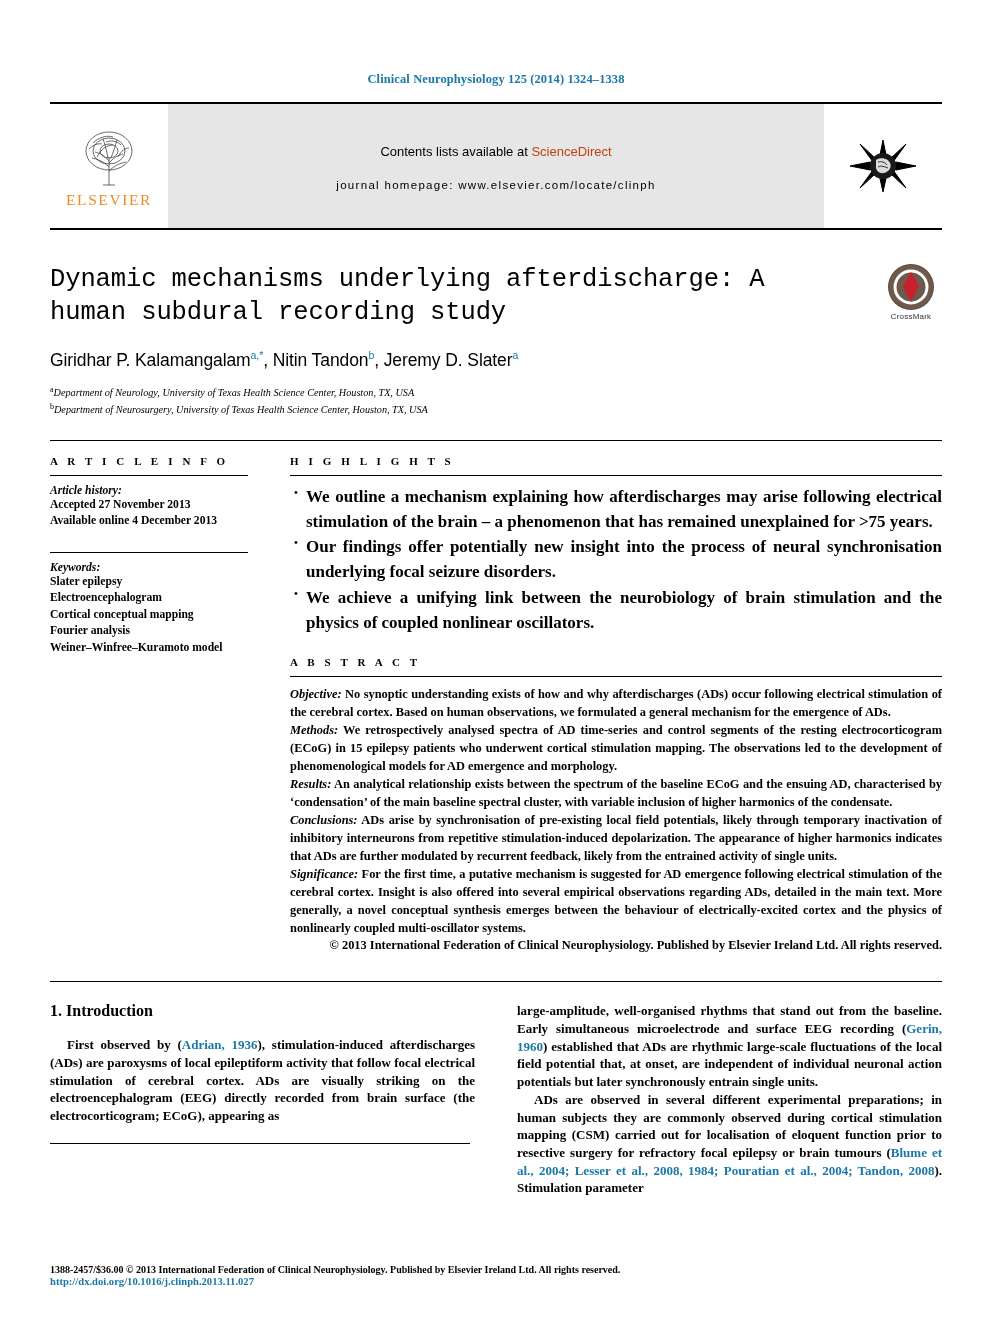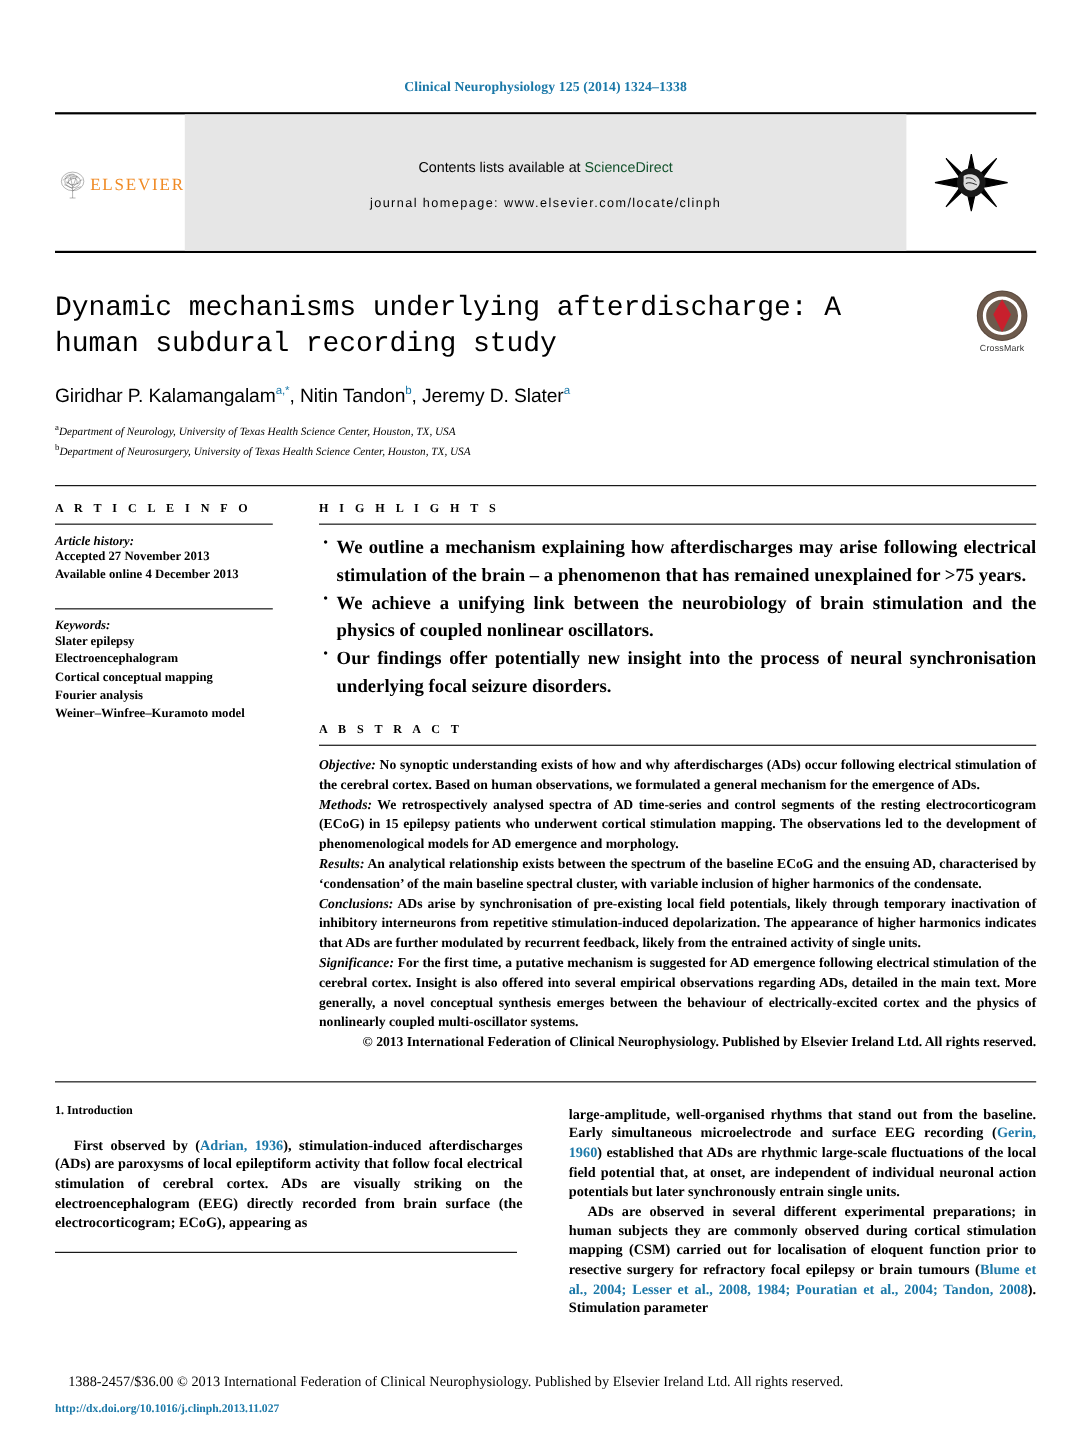--- a/index.html
+++ b/index.html
@@ -41,20 +41,21 @@
     border-bottom: 2.5px solid #000;
     height: 124px;
     display: flex;
     align-items: stretch;
     position: relative;
   }
   .masthead-left {
     width: 118px;
     flex: 0 0 118px;
     display: flex;
+    flex-direction: column;
     align-items: center;
     justify-content: center;
     padding-top: 4px;
   }
   .elsevier-tree {
     width: 72px;
     height: 62px;
   }
   .elsevier-word {
     font-family: "Liberation Serif", serif;
@@ -72,21 +73,21 @@
     align-items: center;
     justify-content: center;
     padding: 6px 0 4px 0;
   }
   .contents-line {
     font-family: "Liberation Sans", sans-serif;
     font-size: 13px;
     color: #000;
   }
   .contents-line .sd {
-    color: #14532d;
+    color: #c2410c;
   }
   .journal-title {
     font-family: "Liberation Serif", serif;
     font-size: 31px;
     margin-top: 16px;
     letter-spacing: 0.2px;
   }
   .homepage-line {
     font-family: "Liberation Sans", sans-serif;
     font-size: 11.5px;
@@ -257,21 +258,21 @@
     display: flex;
     margin-top: 20px;
     gap: 42px;
   }
   .body-col {
     flex: 1 1 0;
     min-width: 0;
   }
   h2.body-head {
     font-family: "Liberation Serif", serif;
-    font-size: 11px;
+    font-size: 16px;
     font-weight: bold;
     margin: 0 0 16px 0;
   }
   .body-col p {
     margin: 0;
     font-size: 13px;
     line-height: 1.36;
     text-align: justify;
     font-weight: bold;
   }
@@ -297,23 +298,23 @@
   .mail-link { color: #1b78a8; }
 
   
   .page-footer {
     position: absolute;
     left: 50px;
     right: 50px;
     bottom: 36px;
   }
   .page-footer .issn {
-    font-size: 13px;
-    font-weight: normal;
-    margin: 12px;
+    font-size: 10px;
+    font-weight: bold;
+    margin: 0;
   }
   .page-footer .doi {
     font-size: 10.6px;
     color: #1b78a8;
     margin: 1px 0 0 0;
     font-weight: bold;
   }
 </style>
 </head>
 <body>
@@ -422,22 +423,22 @@
         <div class="info-line">Weiner–Winfree–Kuramoto model</div>
       </div>
     </div>
 
     <div class="col-hl">
       <div class="sec-head">H I G H L I G H T S</div>
       <div class="thick-rule"></div>
 
       <ul class="hl-list">
         <li>We outline a mechanism explaining how afterdischarges may arise following electrical stimulation of the brain – a phenomenon that has remained unexplained for &gt;75 years.</li>
+        <li>Our findings offer potentially new insight into the process of neural synchronisation underlying focal seizure disorders.</li>
         <li>We achieve a unifying link between the neurobiology of brain stimulation and the physics of coupled nonlinear oscillators.</li>
-        <li>Our findings offer potentially new insight into the process of neural synchronisation underlying focal seizure disorders.</li>
       </ul>
 
       <div class="abstract-head-wrap">
         <div class="sec-head">A B S T R A C T</div>
         <div class="thick-rule"></div>
       </div>
 
       <div class="abstract-body">
         <p><em>Objective:</em><span> No synoptic understanding exists of how and why afterdischarges (ADs) occur following electrical stimulation of the cerebral cortex. Based on human observations, we formulated a general mechanism for the emergence of ADs.</span></p>
         <p><em>Methods:</em><span> We retrospectively analysed spectra of AD time-series and control segments of the resting electrocorticogram (ECoG) in 15 epilepsy patients who underwent cortical stimulation mapping. The observations led to the development of phenomenological models for AD emergence and morphology.</span></p>

